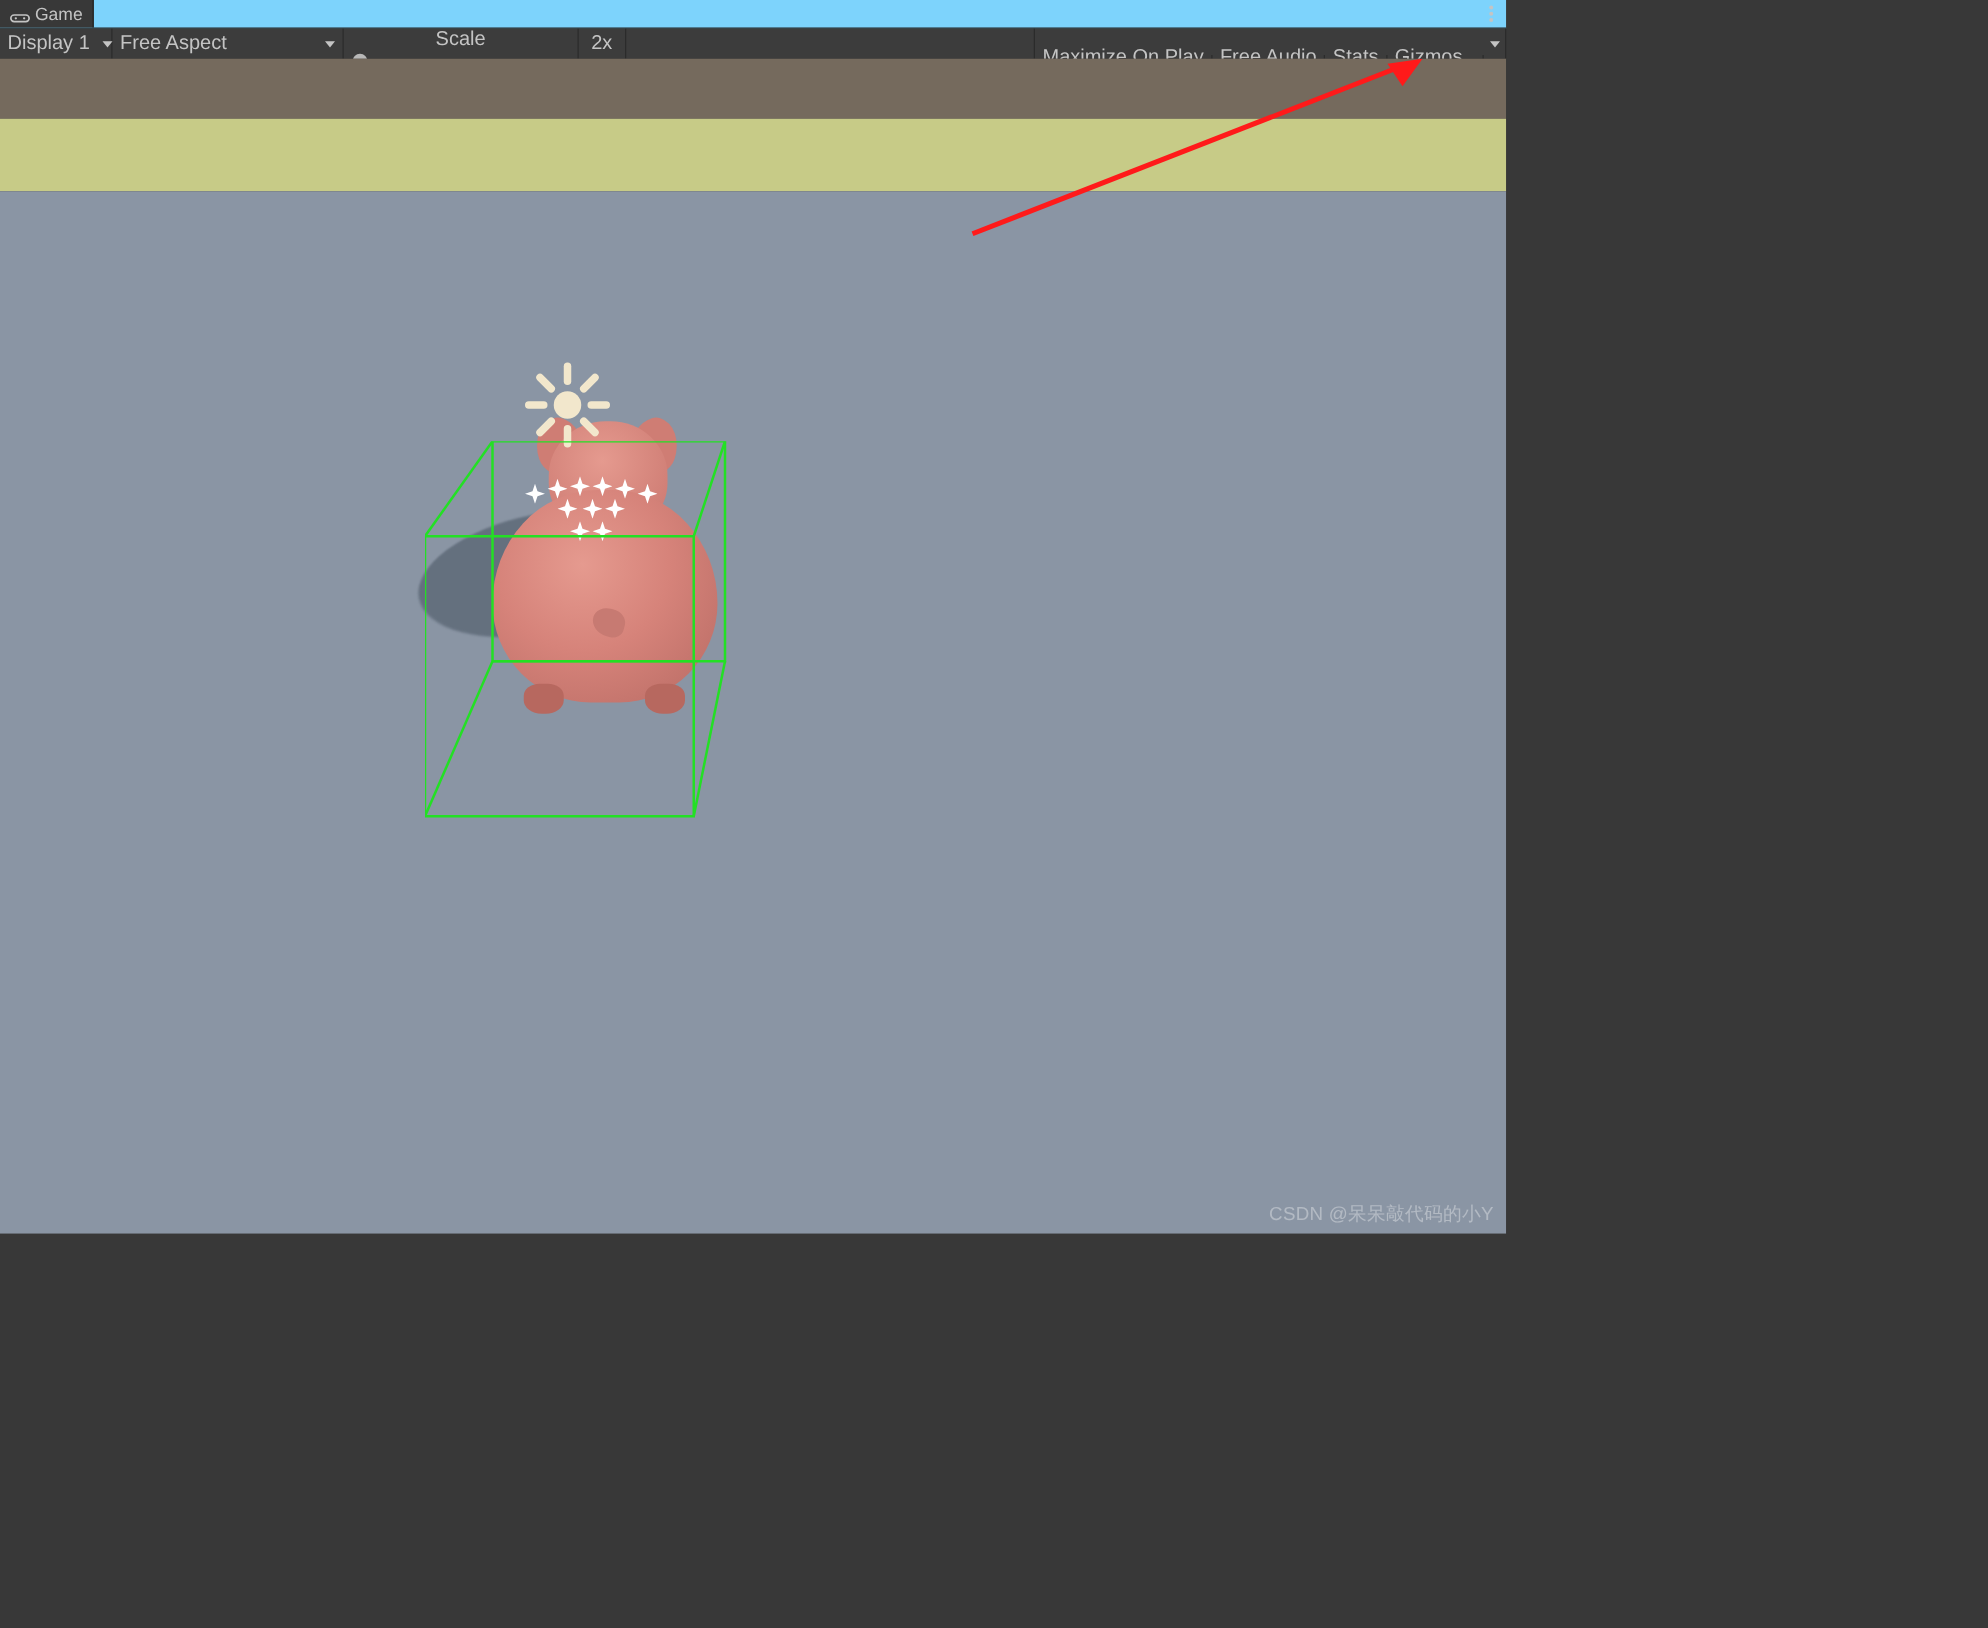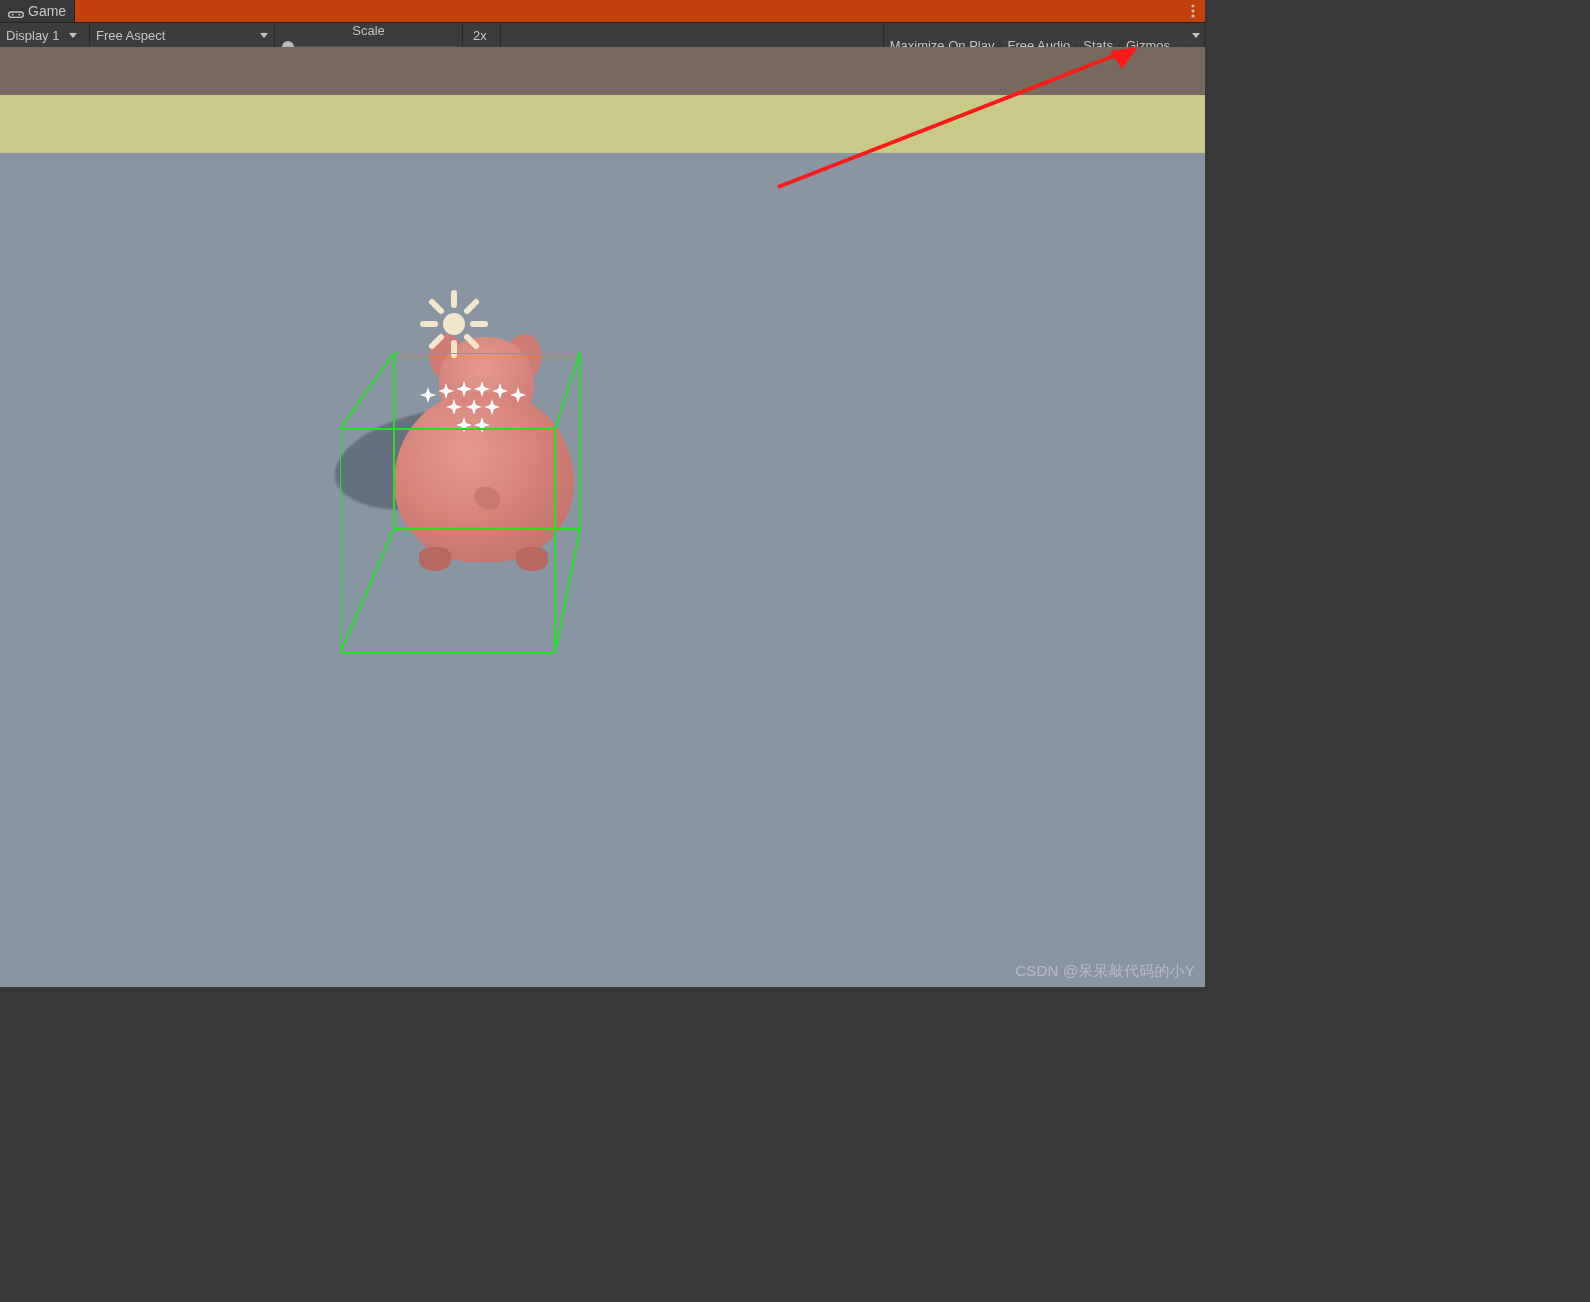--- a/index.html
+++ b/index.html
@@ -1,28 +1,28 @@
 <!DOCTYPE html>
 <html><head>
 <meta charset="utf-8">
 <style>
   * { box-sizing: border-box; margin: 0; padding: 0; }
   html, body { width: 1205px; height: 987px; font-family: Arial, sans-serif; overflow: hidden; background: #383838; }
   .root { width: 1205px; height: 987px; position: relative; background: #383838; }
 
   
-  .tabbar { position: absolute; left: 0; top: 0; height: 23px; width: 100%; background: #c2410c; border-bottom: 1px solid #222; display: flex; align-items: stretch; }
+  .tabbar { position: absolute; left: 0; top: 0; height: 23px; width: 100%; background: #7dd3fc; border-bottom: 1px solid #222; display: flex; align-items: stretch; }
   .tab { display: flex; align-items: center; gap: 4px; padding: 0 8px; background: #383838; color: #c4c4c4; font-size: 14px; border-right: 1px solid #222; }
   .tab .icon { width: 16px; height: 10px; }
   .tabspacer { flex: 1; }
   .kebab { width: 24px; display: flex; align-items: center; justify-content: center; cursor: pointer; }
   .kebab svg { width: 4px; height: 14px; }
 
   
-  .toolbar { position: absolute; left: 0; top: 23px; height: 24px; width: 100%; background: #3c3c3c; display: flex; align-items: stretch; font-size: 13px; color: #c4c4c4; }
+  .toolbar { position: absolute; left: 0; top: 23px; height: 24px; width: 100%; background: #3c3c3c; display: flex; align-items: stretch; font-size: 16px; color: #c4c4c4; }
   .tb-item { display: flex; align-items: center; padding: 0 6px; border-right: 1px solid #2b2b2b; white-space: nowrap; }
   .tb-dropdown { cursor: pointer; gap: 6px; }
   .tb-dropdown .caret { margin-left: 4px; }
   .caret { width: 0; height: 0; border-left: 4px solid transparent; border-right: 4px solid transparent; border-top: 5px solid #c4c4c4; display: inline-block; }
   .tb-aspect { flex: 0 0 185px; }
   .tb-scale { gap: 8px; flex-direction: column; }
   .slider { position: relative; width: 175px; height: 4px; background: #5a5a5a; border-radius: 2px; }
   .slider .thumb { position: absolute; top: 50%; transform: translate(-50%, -50%); width: 12px; height: 12px; border-radius: 50%; background: #b8b8b8; }
   .tb-scaleval { padding-left: 10px; width: 38px; }
   .tb-spacer { flex: 1; border-right: 1px solid #2b2b2b; }

